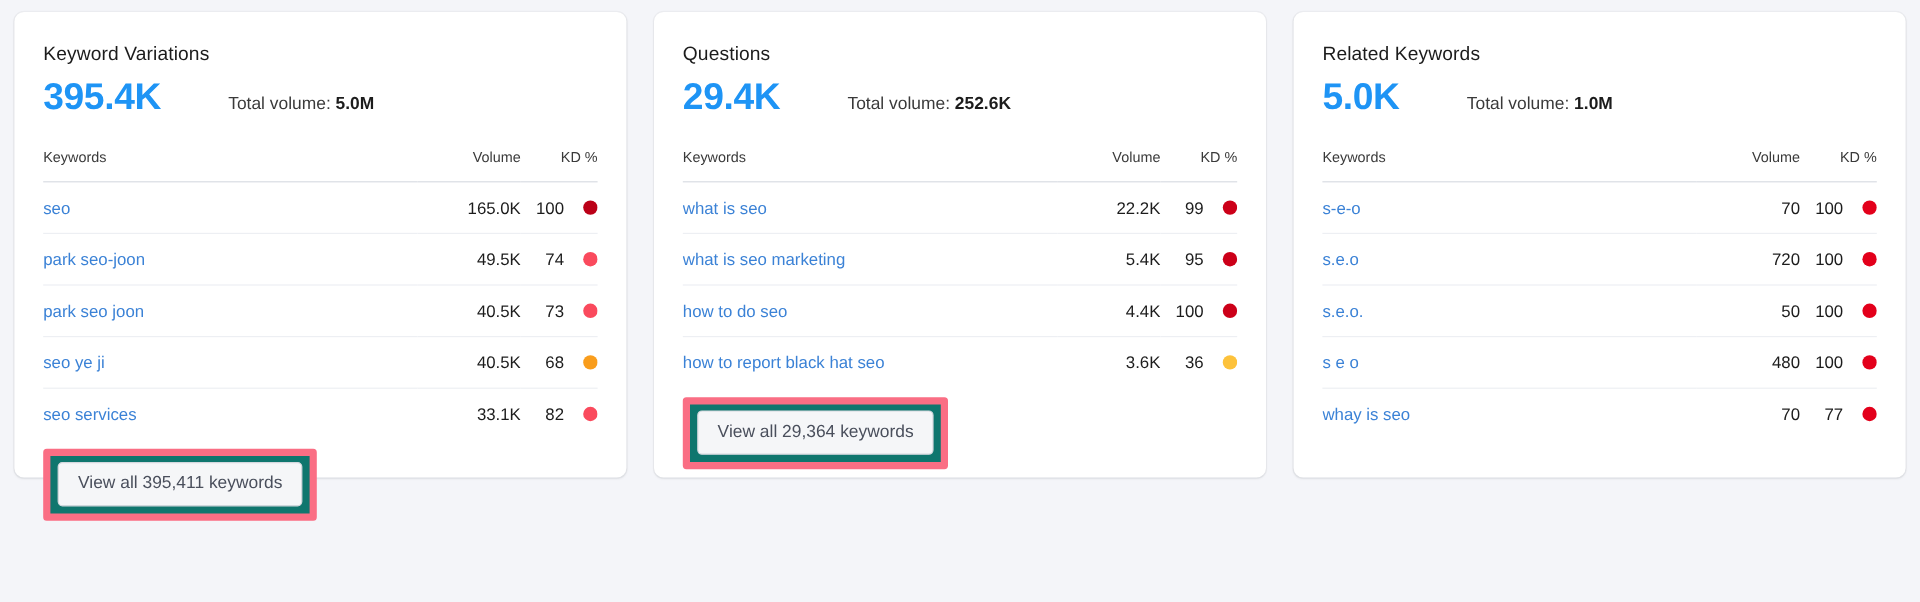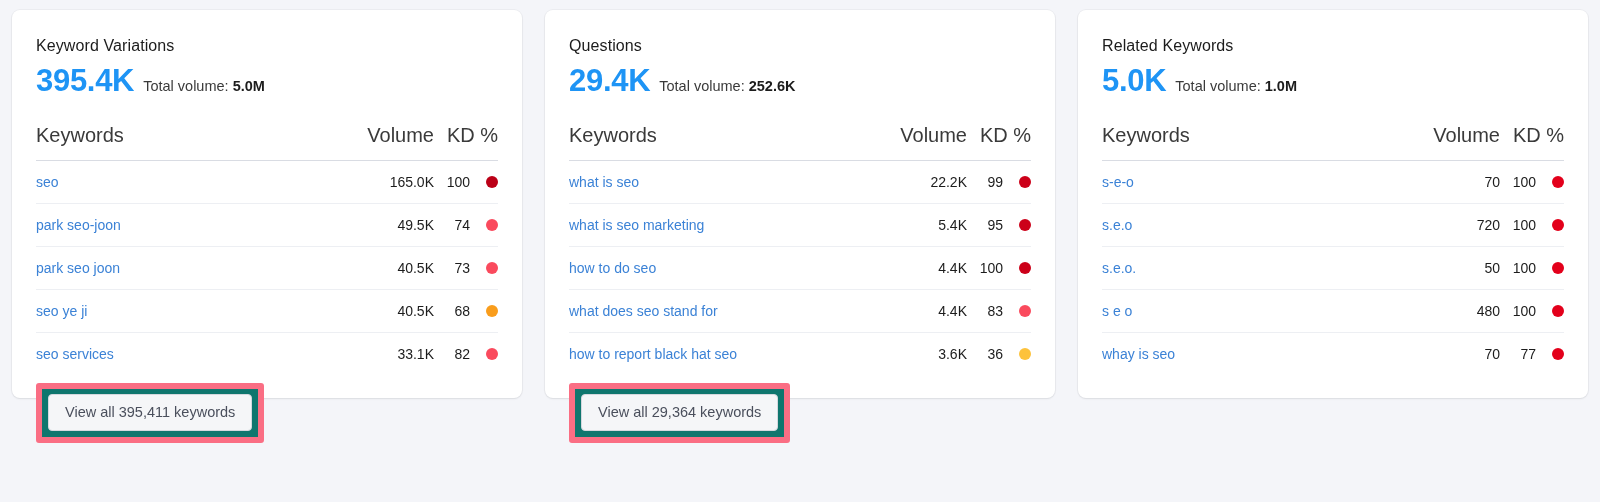--- a/index.html
+++ b/index.html
@@ -59,35 +59,36 @@
     font-weight: 700;
     color: #1e94f5;
     line-height: 38px;
     letter-spacing: -0.3px;
   }
 
   .total-volume {
     font-size: 14.5px;
     color: #3a3a3a;
     line-height: 18px;
+    margin-left: 47px;
   }
   .total-volume b {
     font-weight: 700;
     color: #1c1c1c;
   }
 
   table.kw-table {
     width: 100%;
     border-collapse: collapse;
     margin-top: 24px;
     table-layout: fixed;
   }
 
   table.kw-table th {
-    font-size: 20px;
+    font-size: 12px;
     font-weight: 400;
     color: #3a3a3a;
     text-align: right;
     padding: 0 0 13px 0;
     border-bottom: 1px solid #d9dce3;
     white-space: nowrap;
   }
   table.kw-table th.col-kw {
     text-align: left;
     width: auto;
@@ -271,28 +272,20 @@
         </tr>
         <tr>
           <td class="kw-cell"><a class="kw-link">how to do seo</a></td>
           <td>4.4K</td>
           <td class="kd-cell"><span class="kd-inner">
                 <span>100</span>
                 <span class="kd-dot" style="background: rgb(204, 0, 25);"></span>
               </span></td>
         </tr>
         <tr>
-          <td class="kw-cell"><a class="kw-link">what does seo stand for</a></td>
-          <td>4.4K</td>
-          <td class="kd-cell"><span class="kd-inner">
-                <span>83</span>
-                <span class="kd-dot" style="background: rgb(250, 74, 93);"></span>
-              </span></td>
-        </tr>
-        <tr>
           <td class="kw-cell"><a class="kw-link">how to report black hat seo</a></td>
           <td>3.6K</td>
           <td class="kd-cell"><span class="kd-inner">
                 <span>36</span>
                 <span class="kd-dot" style="background: rgb(253, 194, 59);"></span>
               </span></td>
         </tr>
       </tbody>
     </table>
 

